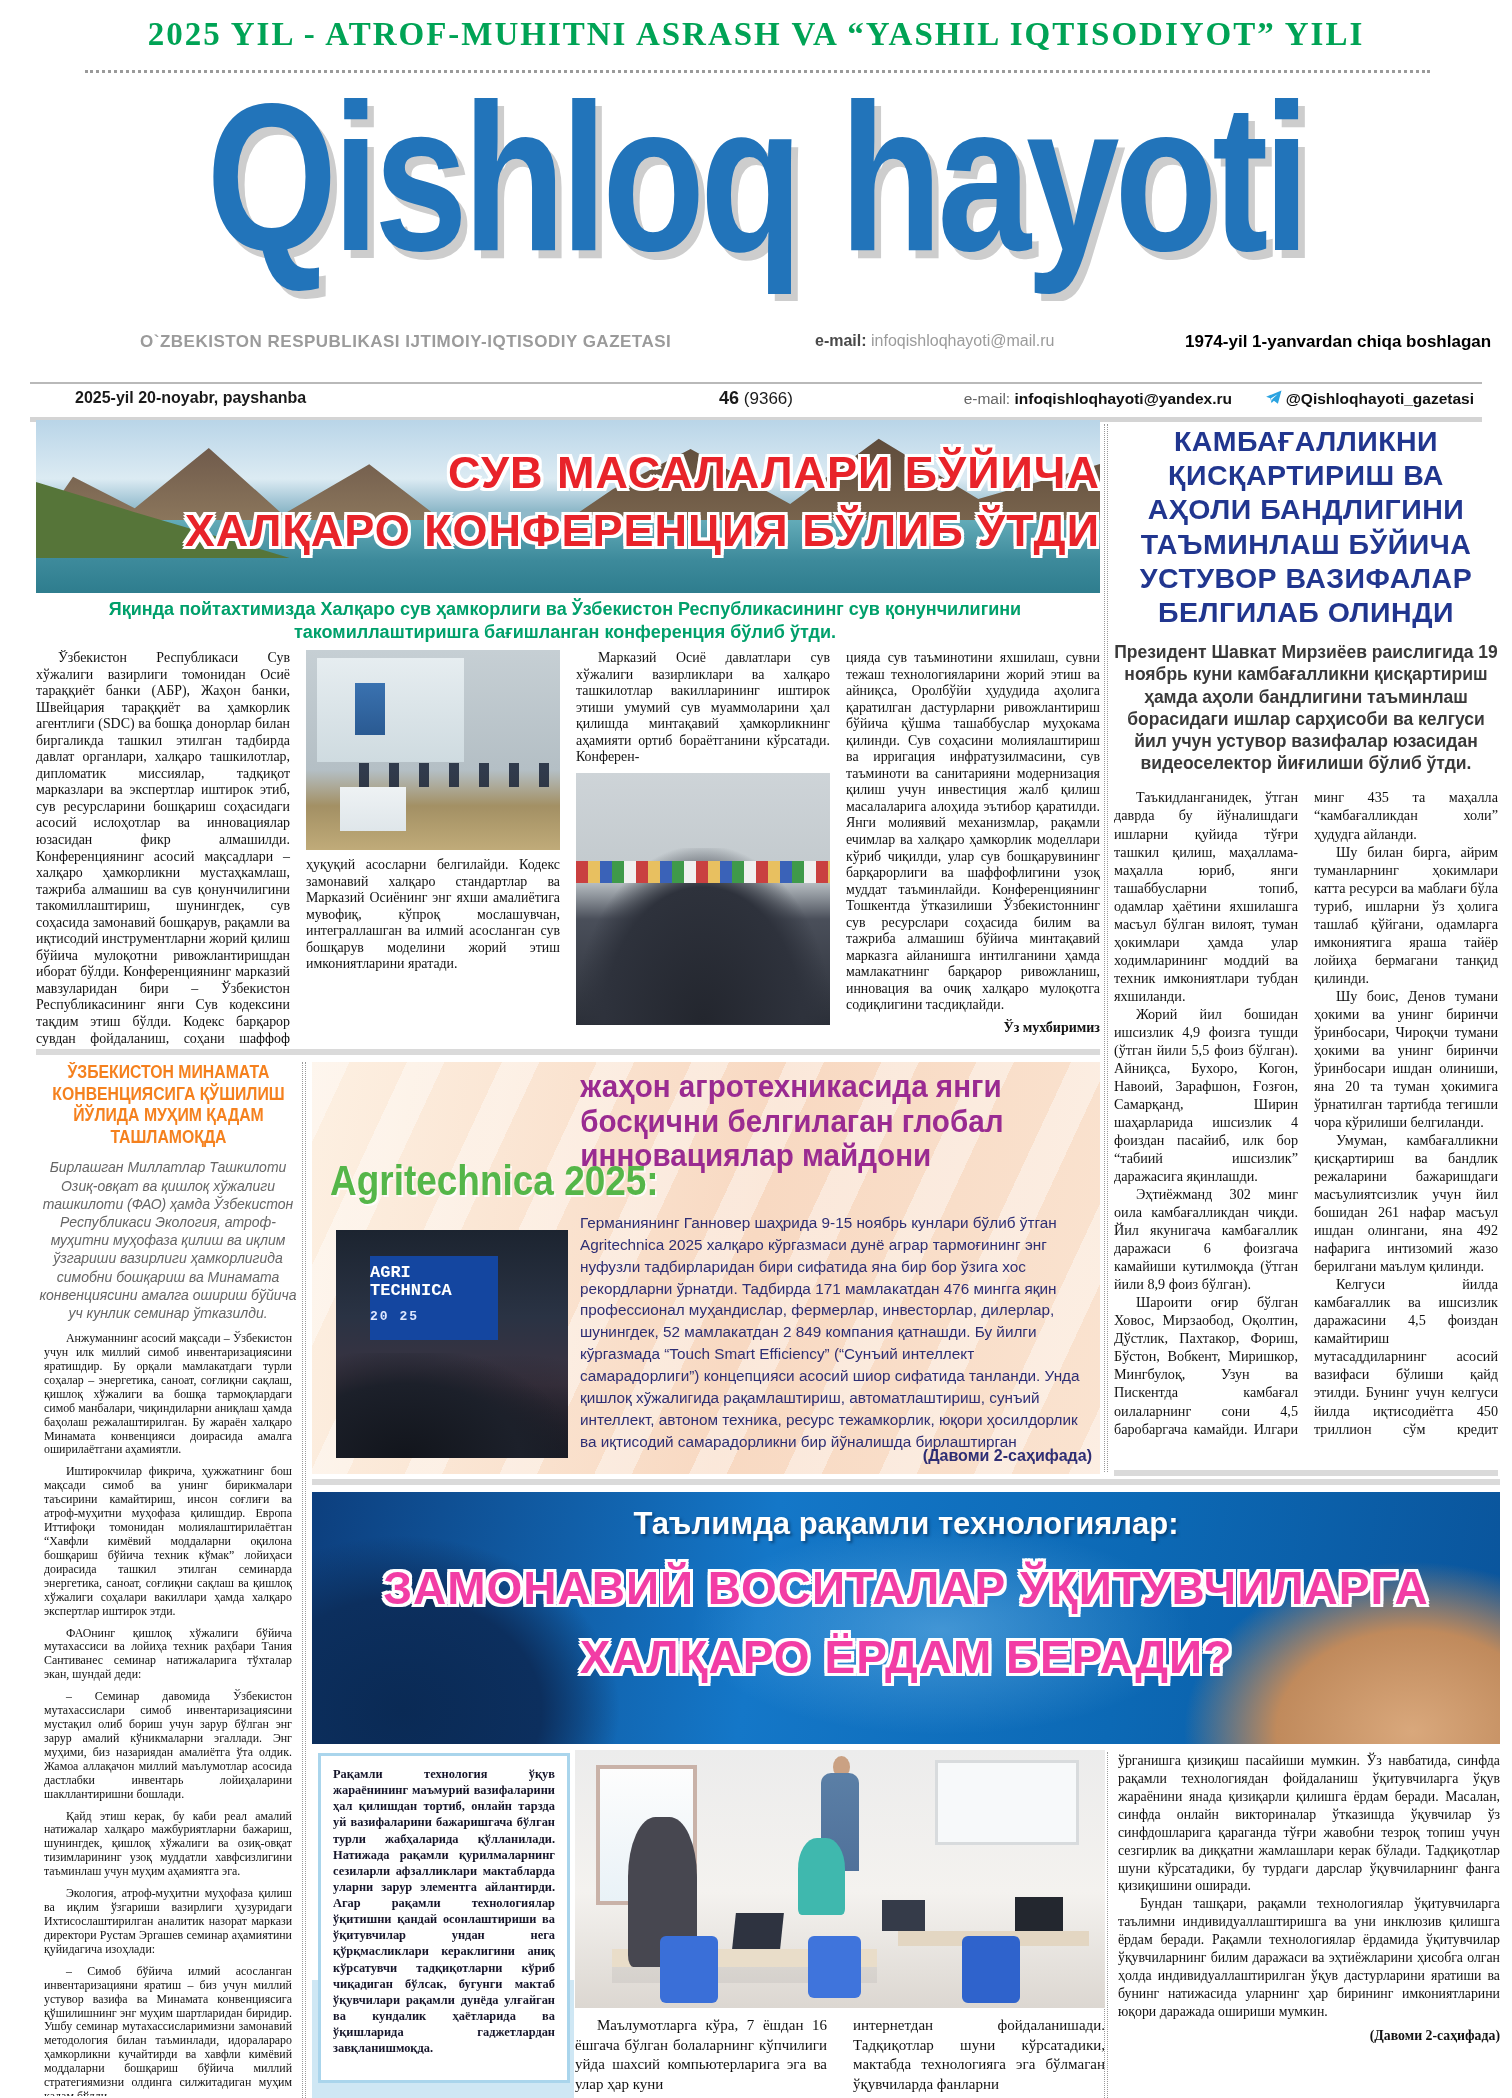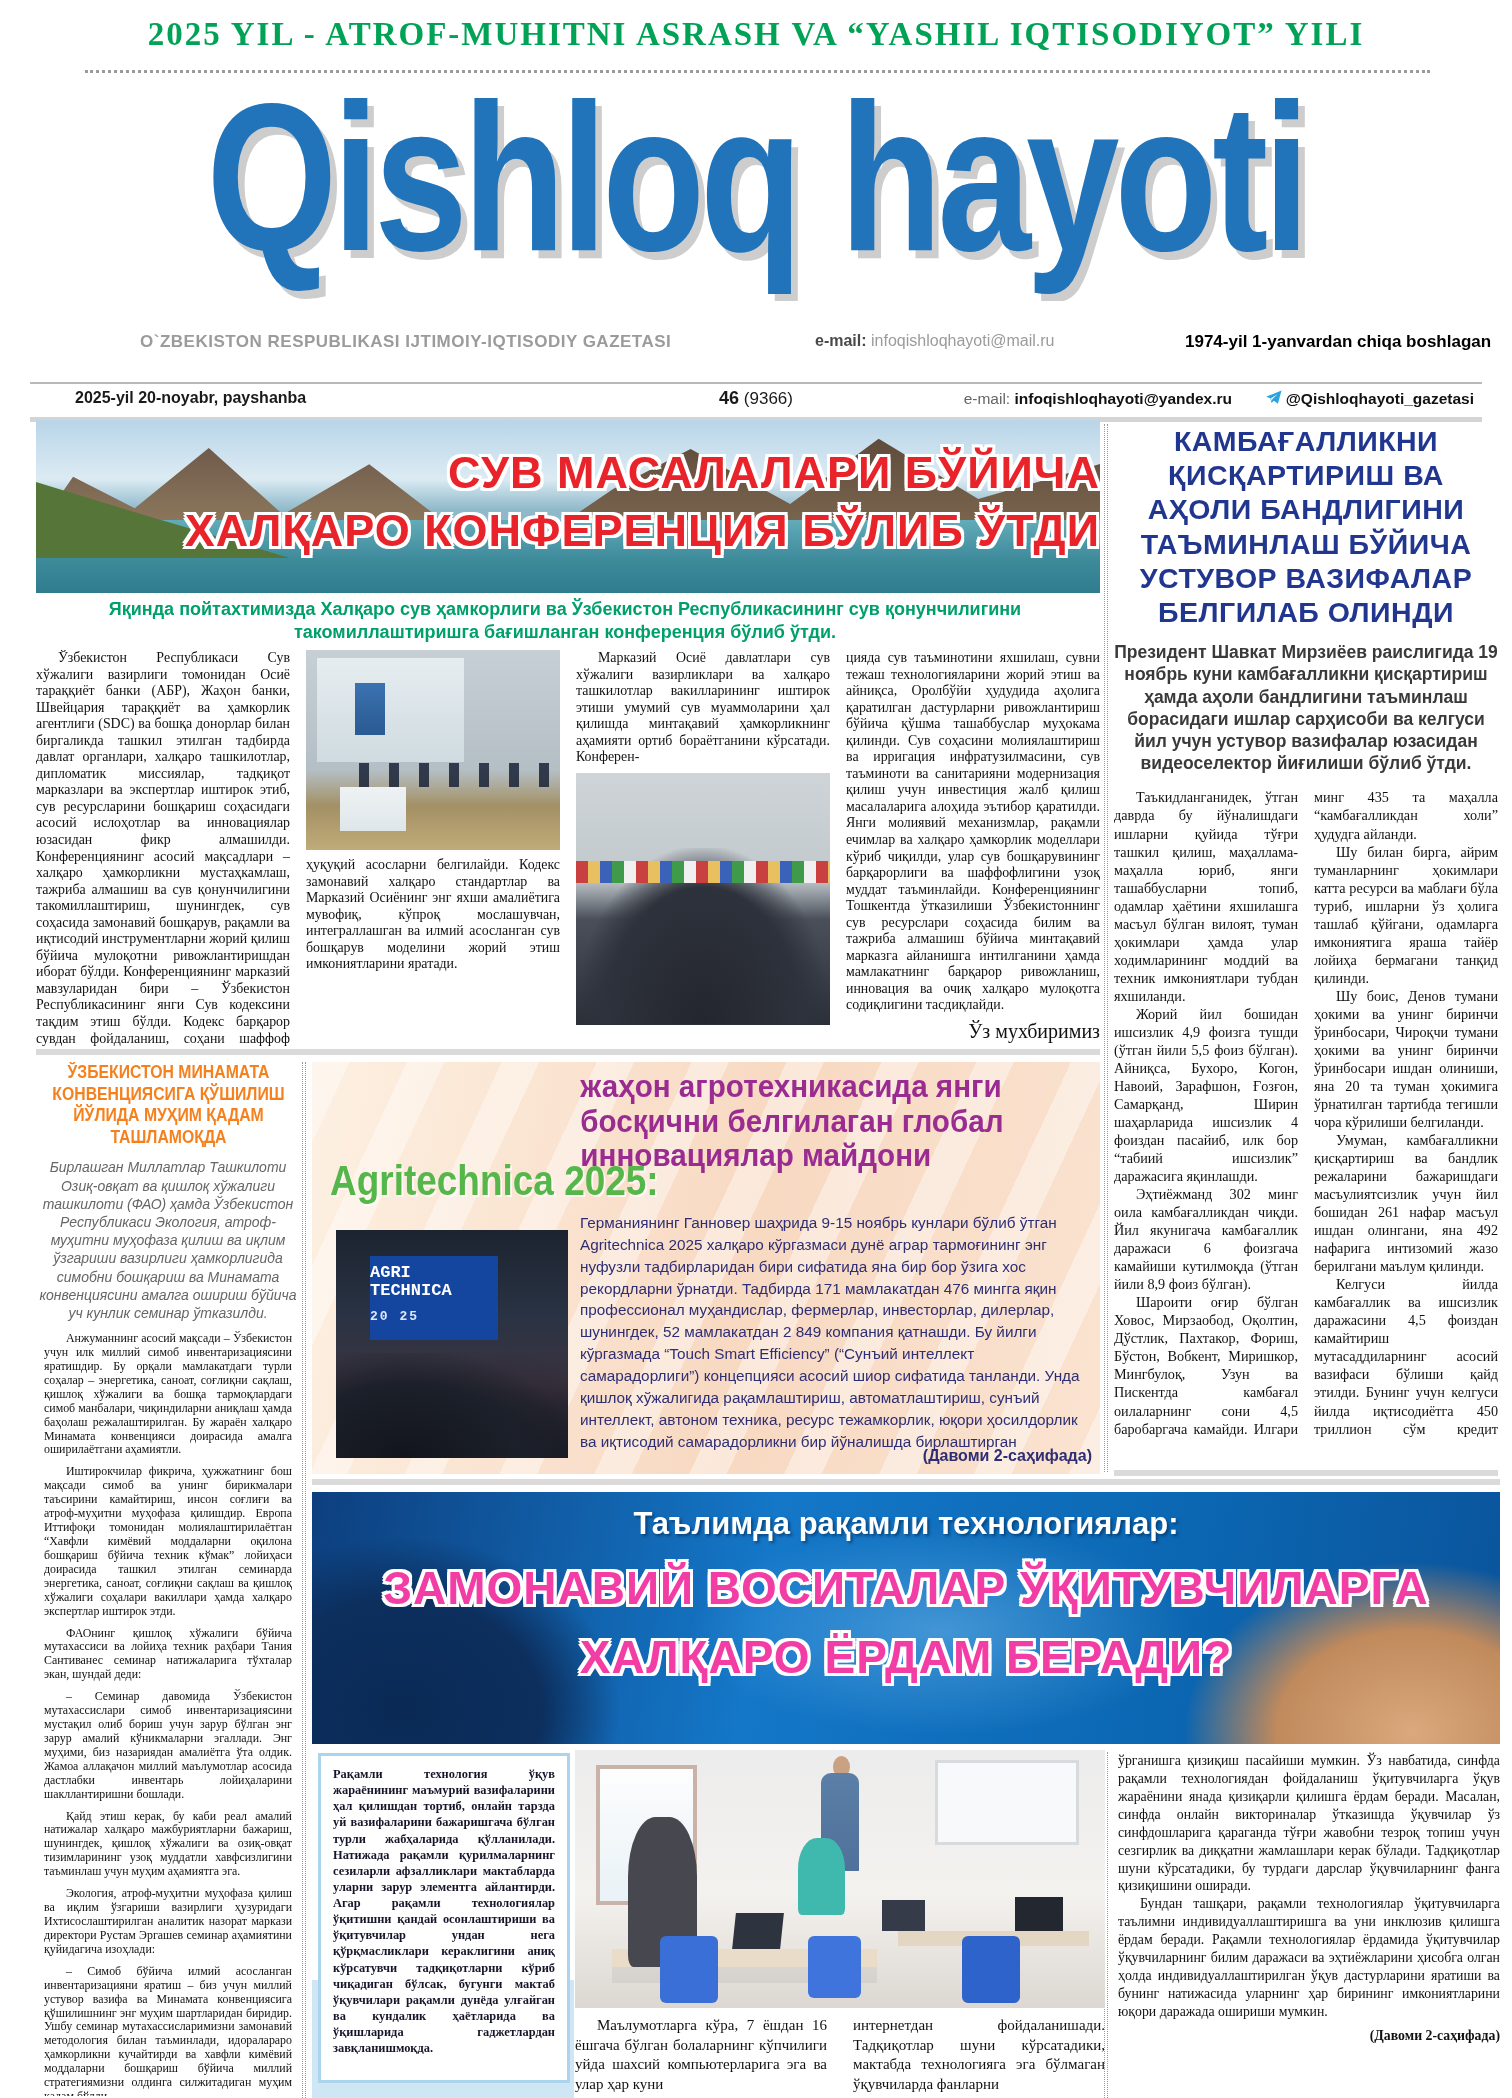--- a/index.html
+++ b/index.html
@@ -68,21 +68,21 @@
     background-size:12% 26%, 58% 52%, 78% 12%, 26% 22%, 100% 100%;
     background-position:22% 22%, 10% 8%, 95% 64%, 18% 88%, 0 0; }
   .photo-audience { height:252px; margin-top:7px;
     background-image:
       repeating-linear-gradient(90deg,#c94040 0 12px,#e8c060 12px 24px,#3a62b8 24px 36px,#3f9a4a 36px 48px,#f0f0f0 48px 60px),
       radial-gradient(ellipse at 50% 100%, #23262e 0%, #2e323c 55%, rgba(0,0,0,0) 72%),
       linear-gradient(180deg,#ced4d8 0%,#c2c9cd 42%,#4a4f5a 58%,#2b2f38 100%);
     background-repeat:no-repeat;
     background-size:100% 22px, 100% 70%, 100% 100%;
     background-position:0 88px, 0 100%, 0 0; }
-  .lead-byline { text-align:right; font-weight:400; margin-top:6px; font-size:20px; }
+  .lead-byline { text-align:right; font-weight:700; margin-top:6px; font-size:14px; }
   .hbar { position:absolute; background:#dadada; }
 
   
   .vsep { position:absolute; width:4px; border-left:1px dotted #9a9a9a; border-right:1px dotted #9a9a9a; }
 
   
   .poverty { position:absolute; top:424px; left:1114px; width:384px; height:1046px; overflow:hidden; }
   .pv-headline { text-align:center; color:#21368f; font-family:"Liberation Sans",sans-serif;
     font-weight:800; font-size:28.5px; line-height:1.2; letter-spacing:.5px; }
   .pv-lead { margin-top:12px; text-align:center; font-family:"Liberation Sans",sans-serif;

